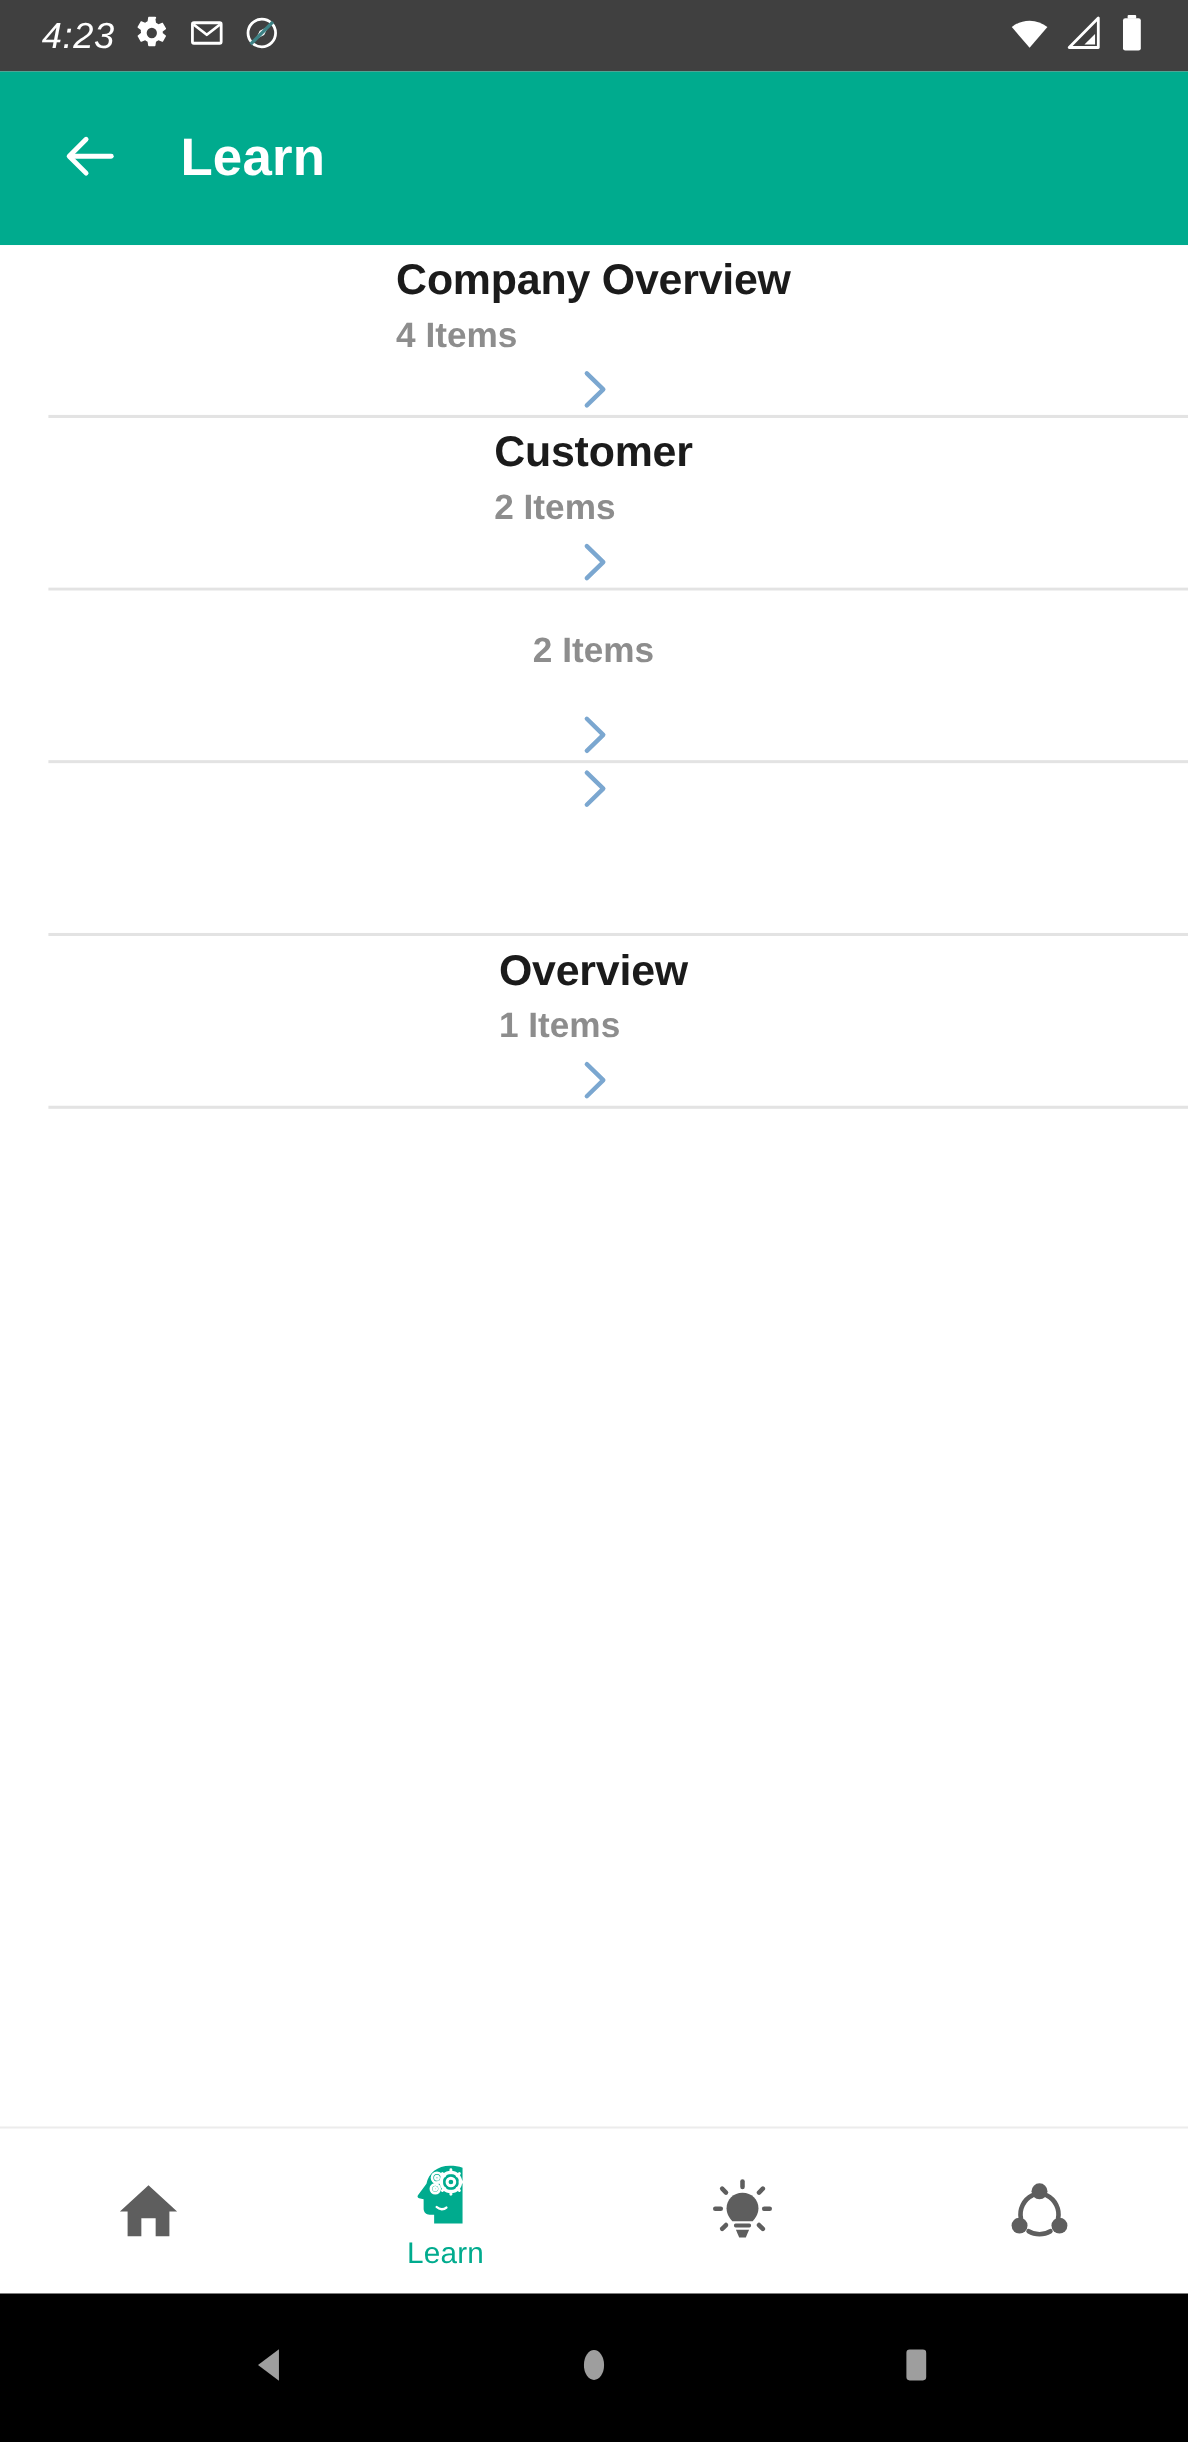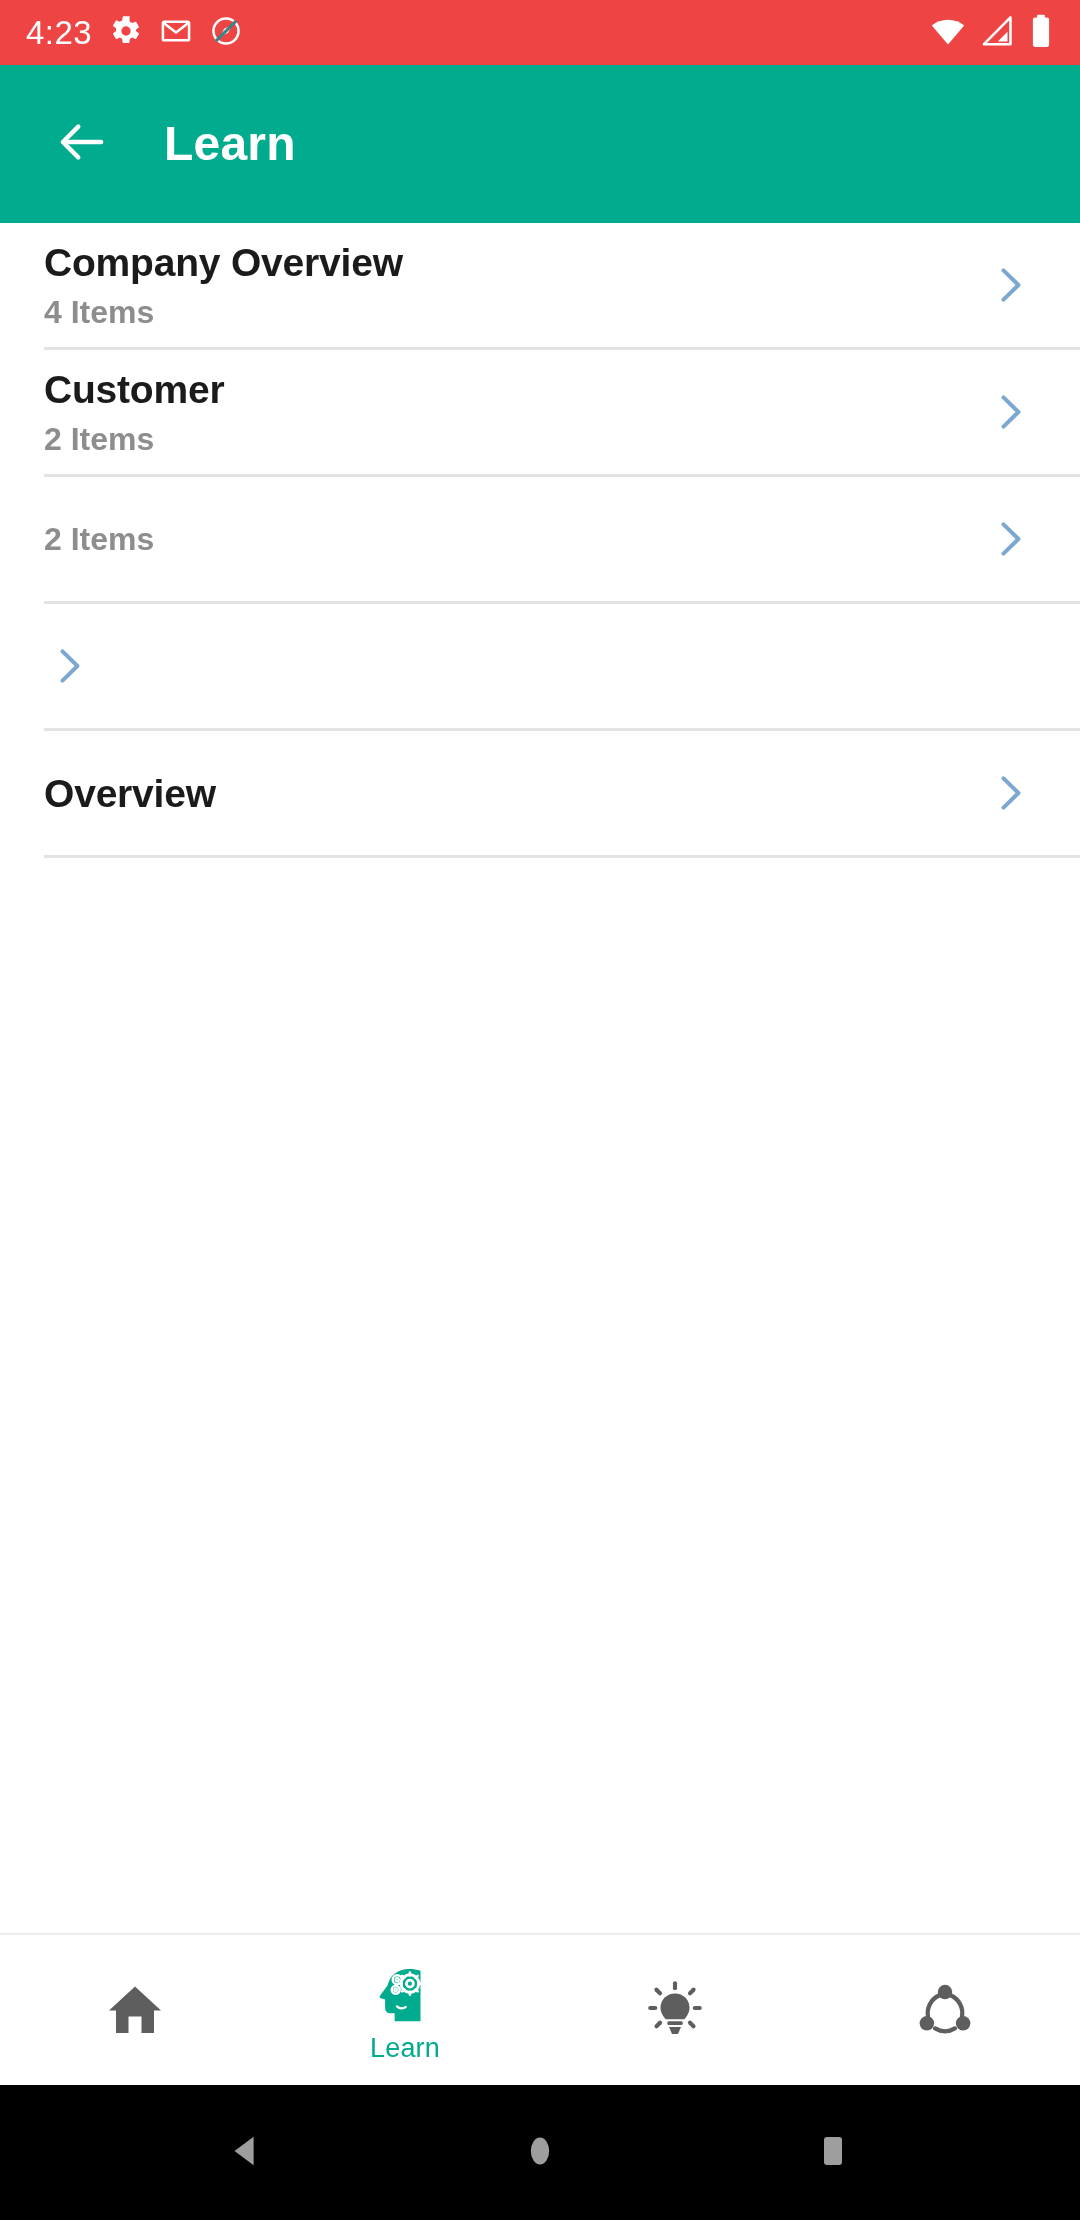--- a/index.html
+++ b/index.html
@@ -7,24 +7,25 @@
     width:1080px; height:2220px;
     background:#ffffff;
     font-family:"Liberation Sans", sans-serif;
     overflow:hidden;
   }
   .screen { position:relative; width:1080px; height:2220px; background:#fafafa; display:flex; flex-direction:column; }
 
   
   .status-bar {
     height:65px; flex:0 0 65px;
-    background:#ef4444;
+    background:#404040;
     display:flex; align-items:center;
-    padding:0 26px;
+    padding:0 38px;
     color:#ffffff;
+    font-style:italic;
   }
   .status-left { display:flex; align-items:center; gap:18px; }
   .status-clock { font-size:33px; letter-spacing:0.5px; line-height:1; font-weight:400; }
   .status-right { margin-left:auto; display:flex; align-items:center; gap:14px; }
   .sicon { display:block; }
 
   
   .app-bar {
     height:158px; flex:0 0 158px;
     background:#00ab8e;
@@ -44,25 +45,26 @@
     margin-left:45px;
     letter-spacing:0.2px;
     line-height:1;
   }
 
   
   .content { flex:1 1 auto; background:#ffffff; overflow:hidden; position:relative; }
   .list { display:flex; flex-direction:column; background:#ffffff; }
   .list-item {
     position:relative;
-    height:124px;
+    height:154px;
     display:flex; align-items:center;
     padding:0 45px 0 44px;
     background:#ffffff;
     cursor:pointer;
+    flex-direction:column;
   }
   .li-text { display:flex; flex-direction:column; justify-content:center; gap:14px; flex:1 1 auto; min-width:0; }
   .li-title {
     font-size:39px; font-weight:700; color:#1b1b1b;
     letter-spacing:-0.2px; line-height:1; white-space:nowrap;
   }
   .li-sub {
     font-size:32px; font-weight:700; color:#8d8d8d;
     letter-spacing:0px; line-height:1; white-space:nowrap;
   }
@@ -205,20 +207,21 @@
           <div class="li-chevron">
             <svg width="46" height="46" viewBox="0 0 24 24" fill="none" stroke="#7ba7d0" stroke-width="2.1" stroke-linecap="round" stroke-linejoin="round">
               <polyline points="8.6,4.4 16.4,12 8.6,19.6"></polyline>
             </svg>
           </div>
         </div>
         <div class="divider" style="background: rgb(227, 227, 227);"></div>
         <div class="list-item">
           <div class="li-text">
             <div class="li-title">Overview</div>
+            <div class="li-sub">1 Items</div>
           </div>
           <div class="li-chevron">
             <svg width="46" height="46" viewBox="0 0 24 24" fill="none" stroke="#7ba7d0" stroke-width="2.1" stroke-linecap="round" stroke-linejoin="round">
               <polyline points="8.6,4.4 16.4,12 8.6,19.6"></polyline>
             </svg>
           </div>
         </div>
         <div class="divider" style="background: rgb(227, 227, 227);"></div>
       </div>
   </div>

